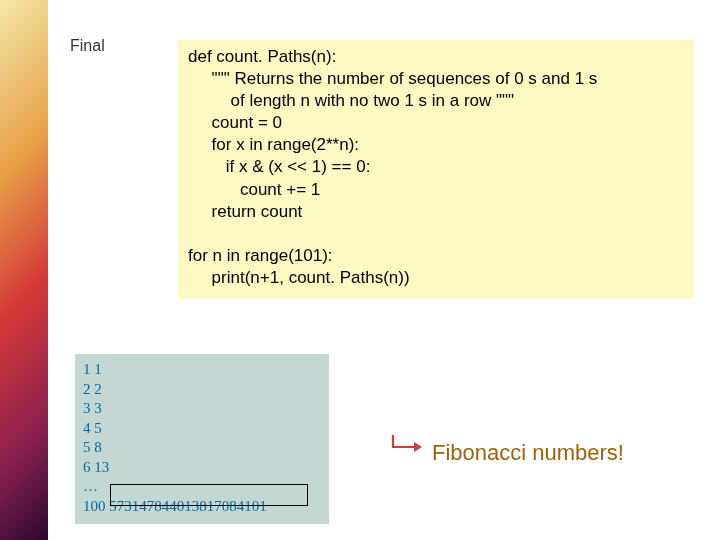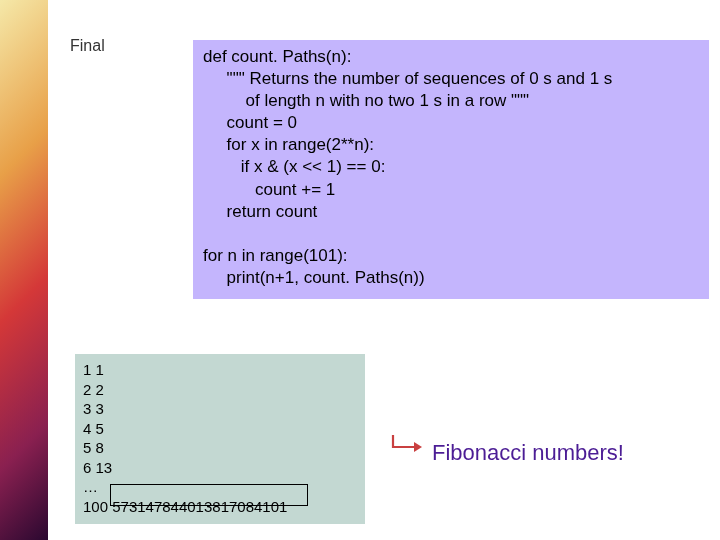--- a/index.html
+++ b/index.html
@@ -22,59 +22,59 @@
   .title {
     position: absolute;
     left: 70px;
     top: 36px;
     font-size: 16px;
     color: #333;
     line-height: 1.25;
   }
   .code-block-1 {
     position: absolute;
-    left: 193px;
+    left: 178px;
     top: 40px;
     width: 516px;
-    background: #c4b5fd;
+    background: #fef9c3;
     padding: 6px 10px 10px 10px;
     font-size: 17px;
     color: #000;
     line-height: 1.3;
     white-space: pre;
     font-family: Arial, Helvetica, sans-serif;
   }
   .output-block {
     position: absolute;
     left: 75px;
     top: 354px;
-    width: 290px;
+    width: 254px;
     background: #c3d8d2;
     padding: 6px 10px 8px 8px;
     font-size: 15px;
-    color: #000000;
+    color: #0369a1;
     line-height: 1.3;
     white-space: pre;
-    font-family: Liberation Sans, sans-serif;
+    font-family: Liberation Serif, serif;
   }
   .big-box {
     position: absolute;
     left: 110px;
     top: 484px;
     width: 198px;
     height: 22px;
     border: 1.5px solid #000;
     background: transparent;
   }
   .annotation {
     position: absolute;
     left: 432px;
     top: 440px;
     font-size: 22px;
-    color: #4c1d95;
+    color: #a16207;
   }
   .arrow {
     position: absolute;
     left: 390px;
     top: 432px;
     width: 34px;
     height: 26px;
   }
   .arrow svg { display: block; }
 </style>

